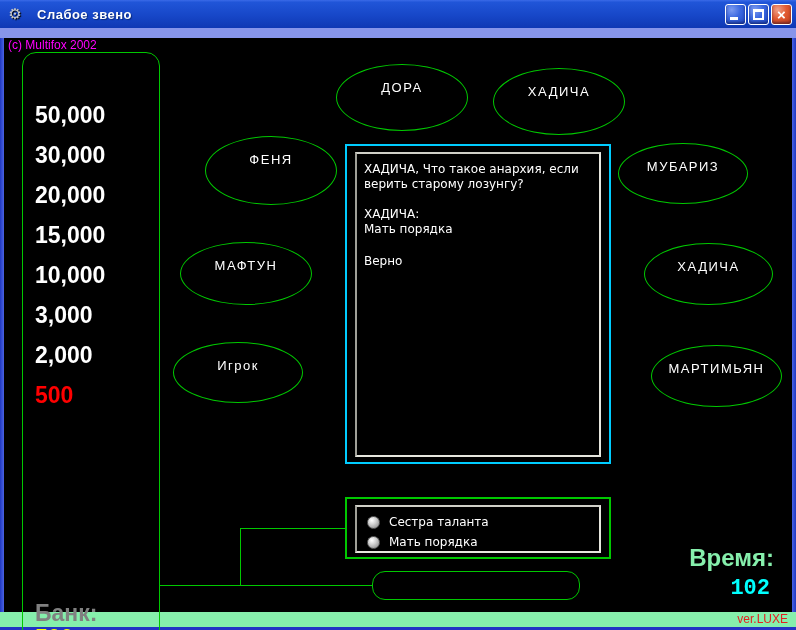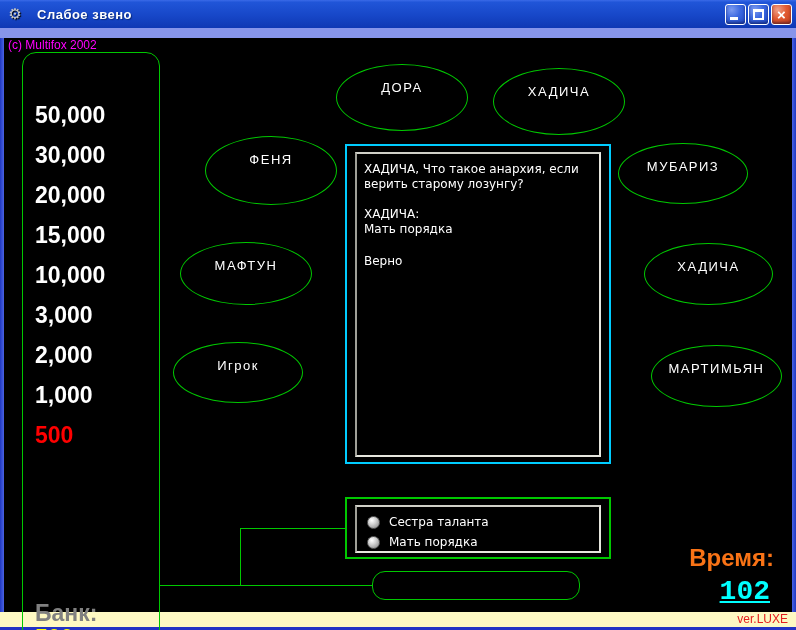--- a/index.html
+++ b/index.html
@@ -30,21 +30,21 @@
   .win-btn.close{background:radial-gradient(circle at 30% 25%,#f0a088 0%,#e25b33 45%,#c03a18 100%);}
   .glyph-min{position:absolute;left:4px;bottom:4px;width:8px;height:3px;background:#fff;}
   .glyph-max{position:absolute;left:4px;top:4px;width:11px;height:11px;border:2px solid #fff;border-top-width:3px;box-sizing:border-box;}
   .glyph-close{position:absolute;left:0;top:0;width:100%;height:100%;color:#fff;font-weight:bold;
     font-size:15px;line-height:19px;text-align:center;}
   .menu-strip{position:absolute;left:0;top:28px;width:796px;height:10px;background:#8795ea;}
   .border-left,.border-right{position:absolute;top:38px;width:4px;height:574px;
     background:linear-gradient(90deg,#2038c0,#4a62e4);}
   .border-left{left:0;} .border-right{left:792px;background:linear-gradient(90deg,#4a62e4,#2038c0);}
   .bottom-strip{
-    position:absolute;left:0;top:612px;width:796px;height:18px;background:#fef9c3;
+    position:absolute;left:0;top:612px;width:796px;height:18px;background:#86efac;
     border-bottom:3px solid #2233c4;box-sizing:border-box;
   }
   .version-text{position:absolute;right:8px;top:0px;color:#e42020;font-size:12px;}
   .client{position:absolute;left:4px;top:38px;width:788px;height:574px;background:#000;}
 
   
   .copyright{position:absolute;left:4px;top:0px;color:#ff00ff;font-size:12px;}
 
   .money-panel{
     position:absolute;left:18px;top:14px;width:138px;height:612px;
@@ -99,25 +99,25 @@
   .answer-box{
     position:absolute;left:368px;top:533px;width:208px;height:29px;
     border:1px solid #00c800;border-radius:13px;box-sizing:border-box;
   }
   .gline{position:absolute;background:#00c800;}
   .line-h-bank{left:156px;top:547px;width:212px;height:1px;}
   .line-v     {left:236px;top:490px;width:1px;height:58px;}
   .line-h-opt {left:236px;top:490px;width:105px;height:1px;}
 
   .timer-label{
-    position:absolute;right:18px;top:506px;color:#f97316;font-size:24px;font-weight:bold;text-align:right;
+    position:absolute;right:18px;top:506px;color:#86efac;font-size:24px;font-weight:bold;text-align:right;
   }
   .timer-value{
-    position:absolute;right:22px;top:538px;color:#00ffff;font-size:28px;font-weight:bold;
-    font-family:"Liberation Mono",monospace;text-align:left;text-decoration:underline;
+    position:absolute;right:22px;top:538px;color:#00ffff;font-size:22px;font-weight:bold;
+    font-family:"Liberation Mono",monospace;text-align:left;
   }
 </style>
 </head>
 <body>
 
 <div class="window">
 
   <div class="titlebar">
     <span class="title-icon">⚙</span>
     <span class="title-text">Слабое звено</span>
@@ -144,21 +144,20 @@
 
     <div class="money-panel">
       <div class="money-list">
         <div class="money-row">50,000</div>
         <div class="money-row">30,000</div>
         <div class="money-row">20,000</div>
         <div class="money-row">15,000</div>
         <div class="money-row">10,000</div>
         <div class="money-row">3,000</div>
         <div class="money-row">2,000</div>
-        <div class="money-row">1,000</div>
         <div class="money-row red">500</div>
       </div>
       <div class="bank-block">
         <div class="bank-label">Банк:</div>
         <div class="bank-value">500</div>
       </div>
     </div>
 
     <div class="player e-dora">ДОРА</div>
     <div class="player e-loran">ХАДИЧА</div>

